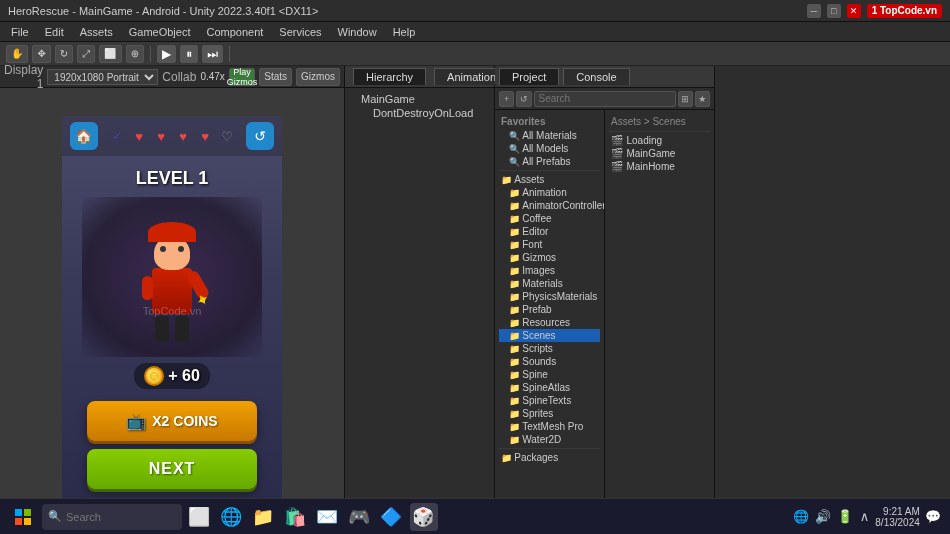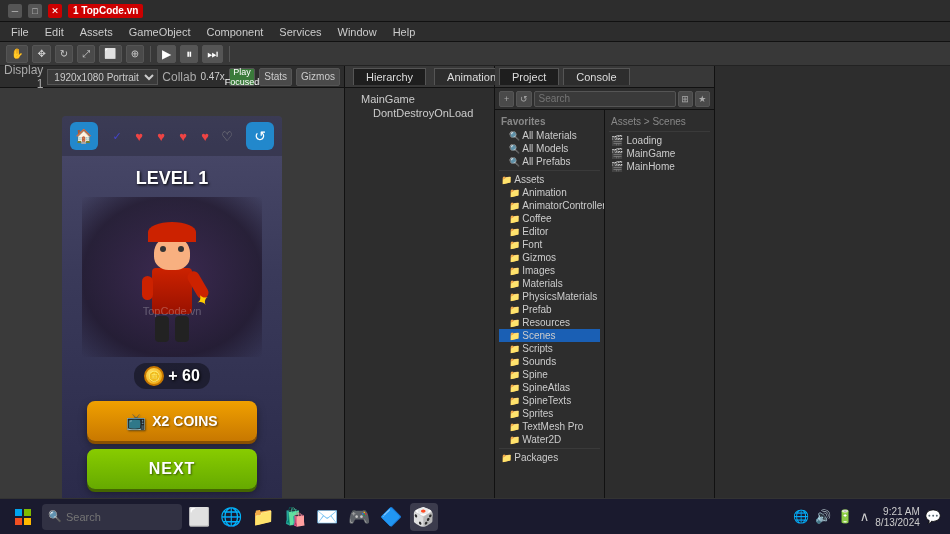--- a/index.html
+++ b/index.html
@@ -521,20 +521,21 @@
       position: absolute;
       left: 6px;
       font-size: 11px;
     }
     .taskbar-search { padding-left: 24px; }
   </style>
 </head>
 <body>
 
 <div id="title-bar">
+  <span class="title-text">HeroRescue - MainGame - Android - Unity 2022.3.40f1 &lt;DX11&gt;</span>
   <div class="window-controls">
     <span class="win-btn">─</span>
     <span class="win-btn">□</span>
     <span class="win-btn" style="background:#c00;color:#fff;">✕</span>
     <span class="logo">1 TopCode.vn</span>
   </div>
 </div>
 
 <div id="menu-bar">
   <span class="menu-item">File</span>
@@ -564,21 +565,21 @@
 <div id="main-layout">
 
   <div id="left-panel">
     <div id="game-options">
       <span class="go-label">Display 1</span>
       <select class="go-select">
         <option>1920x1080 Portrait</option>
       </select>
       <span class="go-label">Collab</span>
       <span style="color:#ccc;font-size:10px;">0.47x</span>
-      <button class="toolbar-btn play-btn-green" style="font-size:9px;padding:0 4px;">Play Focused</button>
+      <button class="toolbar-btn play-btn-green" style="font-size:9px;padding:0 4px;">Play Gizmos</button>
       <span style="margin-left:auto;display:flex;gap:4px;">
         <button class="toolbar-btn">Stats</button>
         <button class="toolbar-btn">Gizmos</button>
       </span>
     </div>
 
     <div id="game-viewport">
 
       <div id="game-screen">
 

